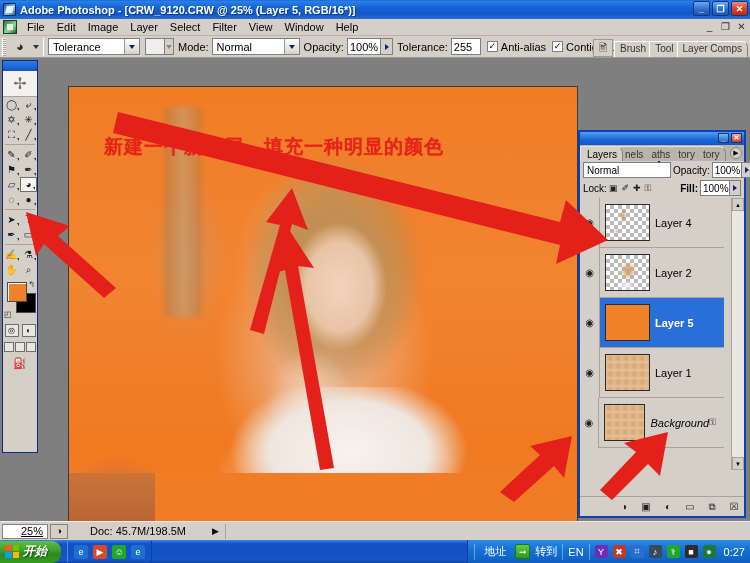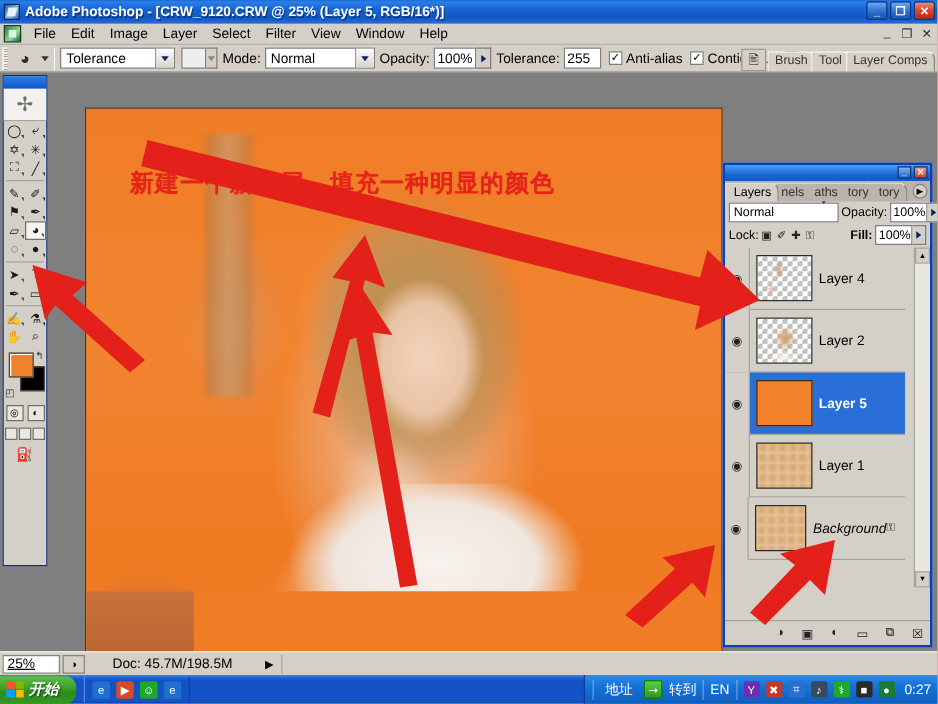--- a/index.html
+++ b/index.html
@@ -306,21 +306,21 @@
     padding-left:34px;
   }
   .lp-bicon{font-size:10px;color:#222;width:13px;height:13px;display:flex;align-items:center;justify-content:center;}
 
   
   .statusbar {
     position:absolute; left:0; top:521px; width:750px; height:19px;
     background:#d4d0c8; display:flex; align-items:center;
     border-top:1px solid #f0eeea; font-size:11px;
   }
-  .sb-zoom{width:46px;height:15px;border:1px solid #86837c;background:#fff;display:flex;align-items:center;padding-left:3px;margin-left:2px;text-decoration:underline;}
+  .sb-zoom{width:46px;height:15px;border:1px solid #86837c;background:#fff;display:flex;align-items:center;padding-left:18px;margin-left:2px;text-decoration:underline;}
   .sb-ic{width:18px;height:15px;border:1px solid #86837c;background:#d4d0c8;display:flex;align-items:center;justify-content:center;font-size:9px;margin-left:2px;}
   .sb-doc{margin-left:22px;}
   .sb-arrow{margin-left:26px;font-size:9px;}
   .sb-rest{flex:1;height:15px;margin-left:6px;margin-right:2px;border-left:1px solid #a8a49c;}
 
   
   .taskbar {
     position:absolute; left:0; top:540px; width:750px; height:23px;
     background:linear-gradient(180deg,#3a86e8 0%,#2167d8 9%,#1350c4 18%,#1455c8 88%,#0f44a8 100%);
     display:flex; align-items:center;

